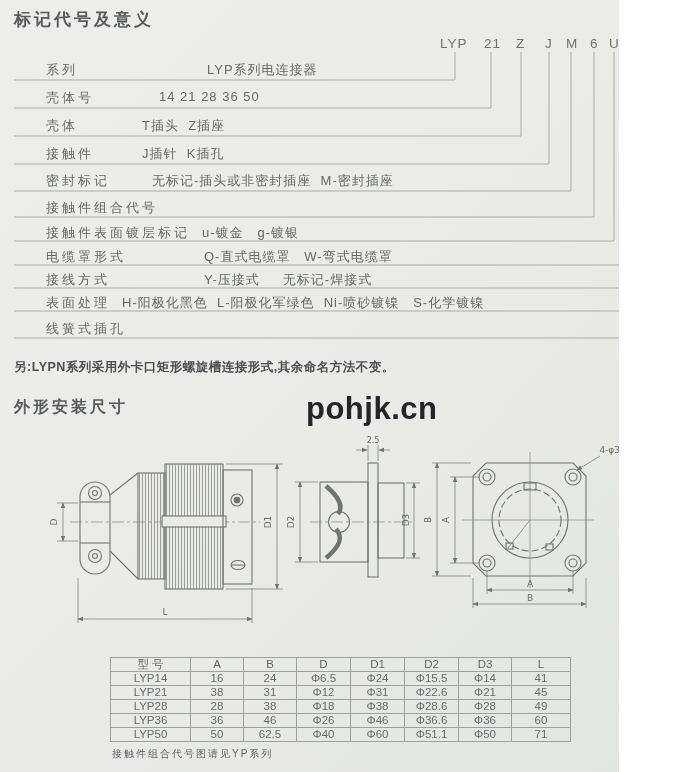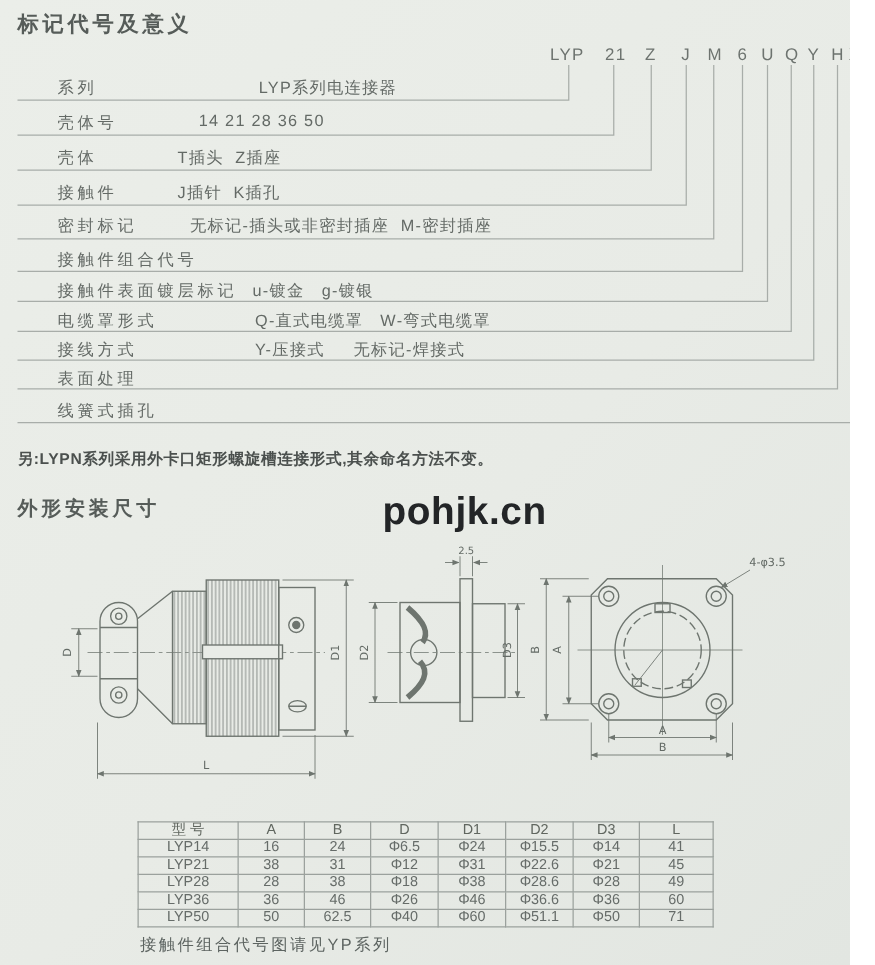--- a/index.html
+++ b/index.html
@@ -1,23 +1,24 @@
 <!DOCTYPE html>
 <html><head>
 <meta charset="utf-8">
 <style>
   html,body{margin:0;padding:0;}
   .page{
     position:relative;
-    width:680px;height:772px;
+    width:604px;height:772px;
     background:#e9ece7;
     background-image:linear-gradient(135deg,#ebeee9 0%,#e8ebe6 55%,#e2e6e1 100%);
     overflow:hidden;
     font-family:"Liberation Sans","DejaVu Sans",sans-serif;
     color:#666c68;
+    padding-left:15px;
   }
   .title{
     position:absolute;left:14px;top:8px;
     font-size:17px;font-weight:600;letter-spacing:3px;color:#565c59;
   }
   .stairs{position:absolute;left:0;top:0;pointer-events:none;}
   .cp{
     position:absolute;top:36px;
     font-size:13.5px;font-weight:400;color:#6d736f;letter-spacing:1px;
   }
@@ -43,21 +44,21 @@
     font-size:11.5px;color:#666c69;
   }
   .dim-table th,.dim-table td{
     border:1px solid #9ba19d;
     padding:0 2px;height:13px;line-height:13px;
     text-align:center;font-weight:400;white-space:pre;
   }
   .dim-table th{color:#60665f;}
   .foot{
     position:absolute;left:112px;top:747px;
-    font-size:13px;letter-spacing:2px;color:#5d6461;white-space:pre;
+    font-size:10px;letter-spacing:2px;color:#5d6461;white-space:pre;
   }
 </style>
 </head>
 <body>
 
 <div class="page">
 
   <div class="title">标记代号及意义</div>
 
   <svg class="stairs" width="700" height="360">
@@ -120,20 +121,21 @@
   <div class="crow" style="top:248px">
     <span class="rlabel">电缆罩形式</span>
     <span class="rvalue" style="left:158px">Q-直式电缆罩   W-弯式电缆罩</span>
   </div>
   <div class="crow" style="top:271px">
     <span class="rlabel">接线方式</span>
     <span class="rvalue" style="left:158px">Y-压接式     无标记-焊接式</span>
   </div>
   <div class="crow" style="top:294px">
     <span class="rlabel">表面处理</span>
+    <span class="rvalue" style="left:76px">H-阳极化黑色  L-阳极化军绿色  Ni-喷砂镀镍   S-化学镀镍</span>
   </div>
   <div class="crow" style="top:320px">
     <span class="rlabel">线簧式插孔</span>
     <span class="rvalue" style="left:120px"></span>
   </div>
 
   <div class="note">另:LYPN系列采用外卡口矩形螺旋槽连接形式,其余命名方法不变。</div>
   <div class="sec2">外形安装尺寸</div>
   <div class="wm">pohjk.cn</div>
 

